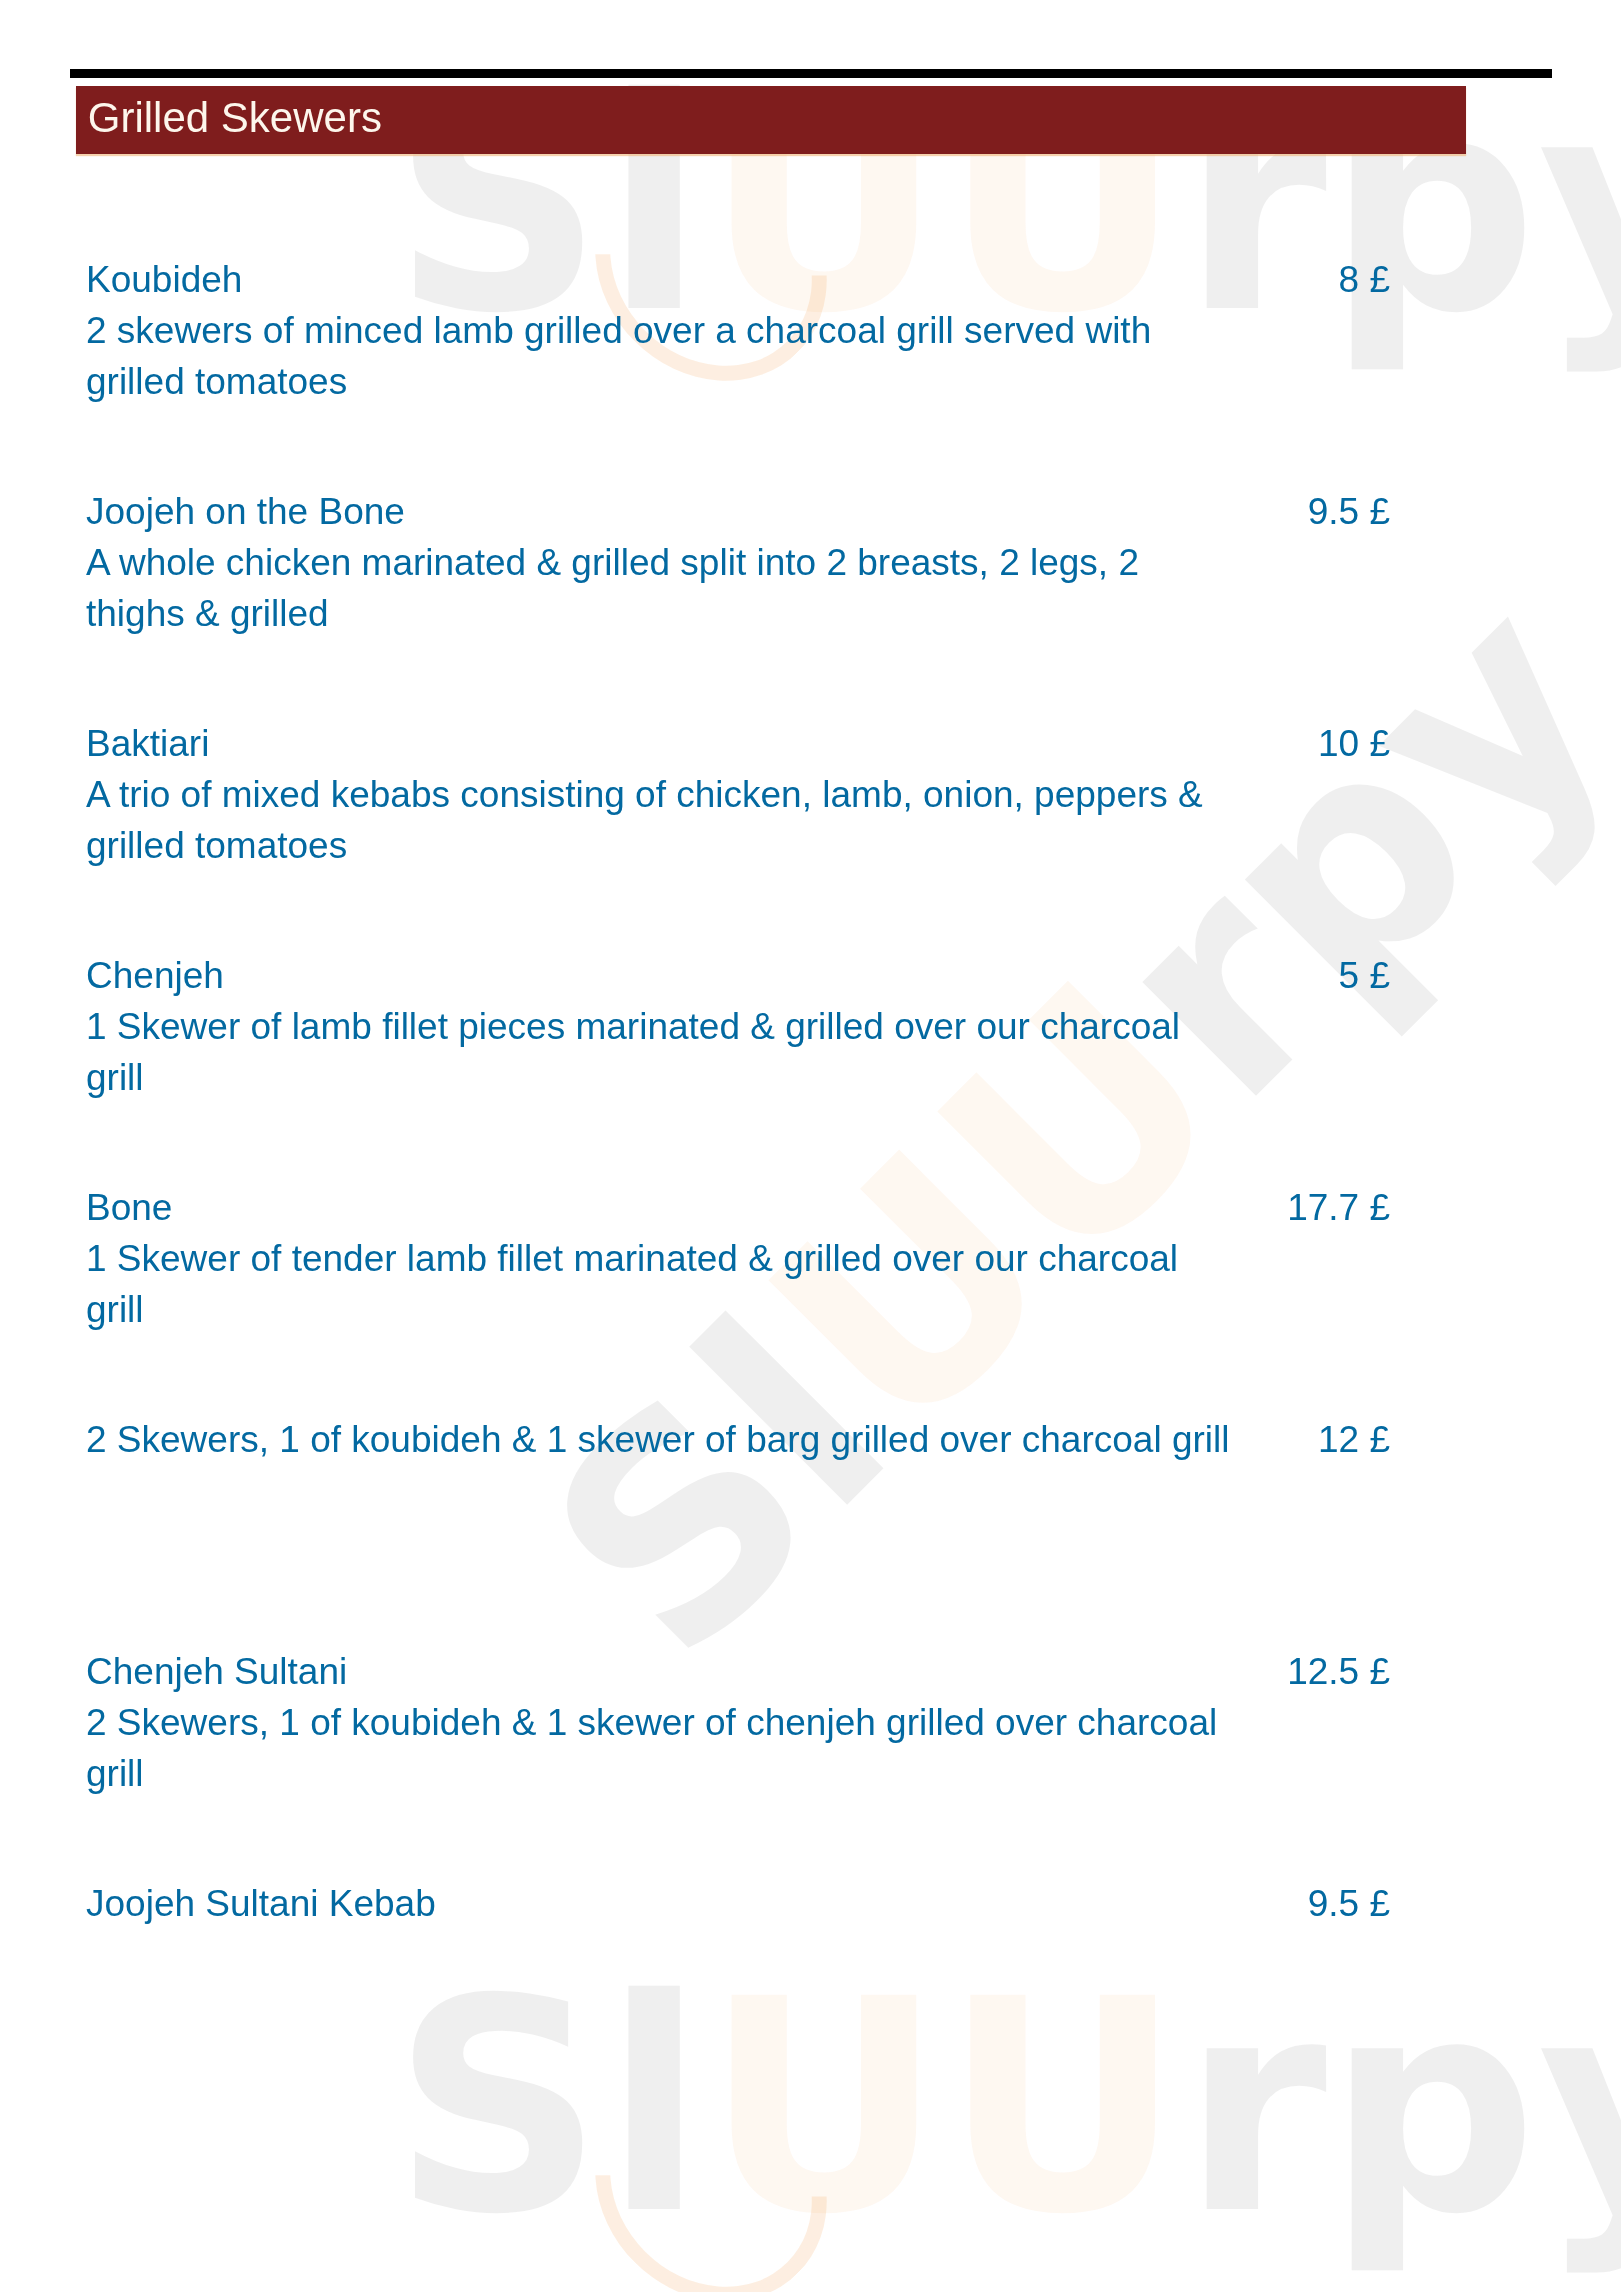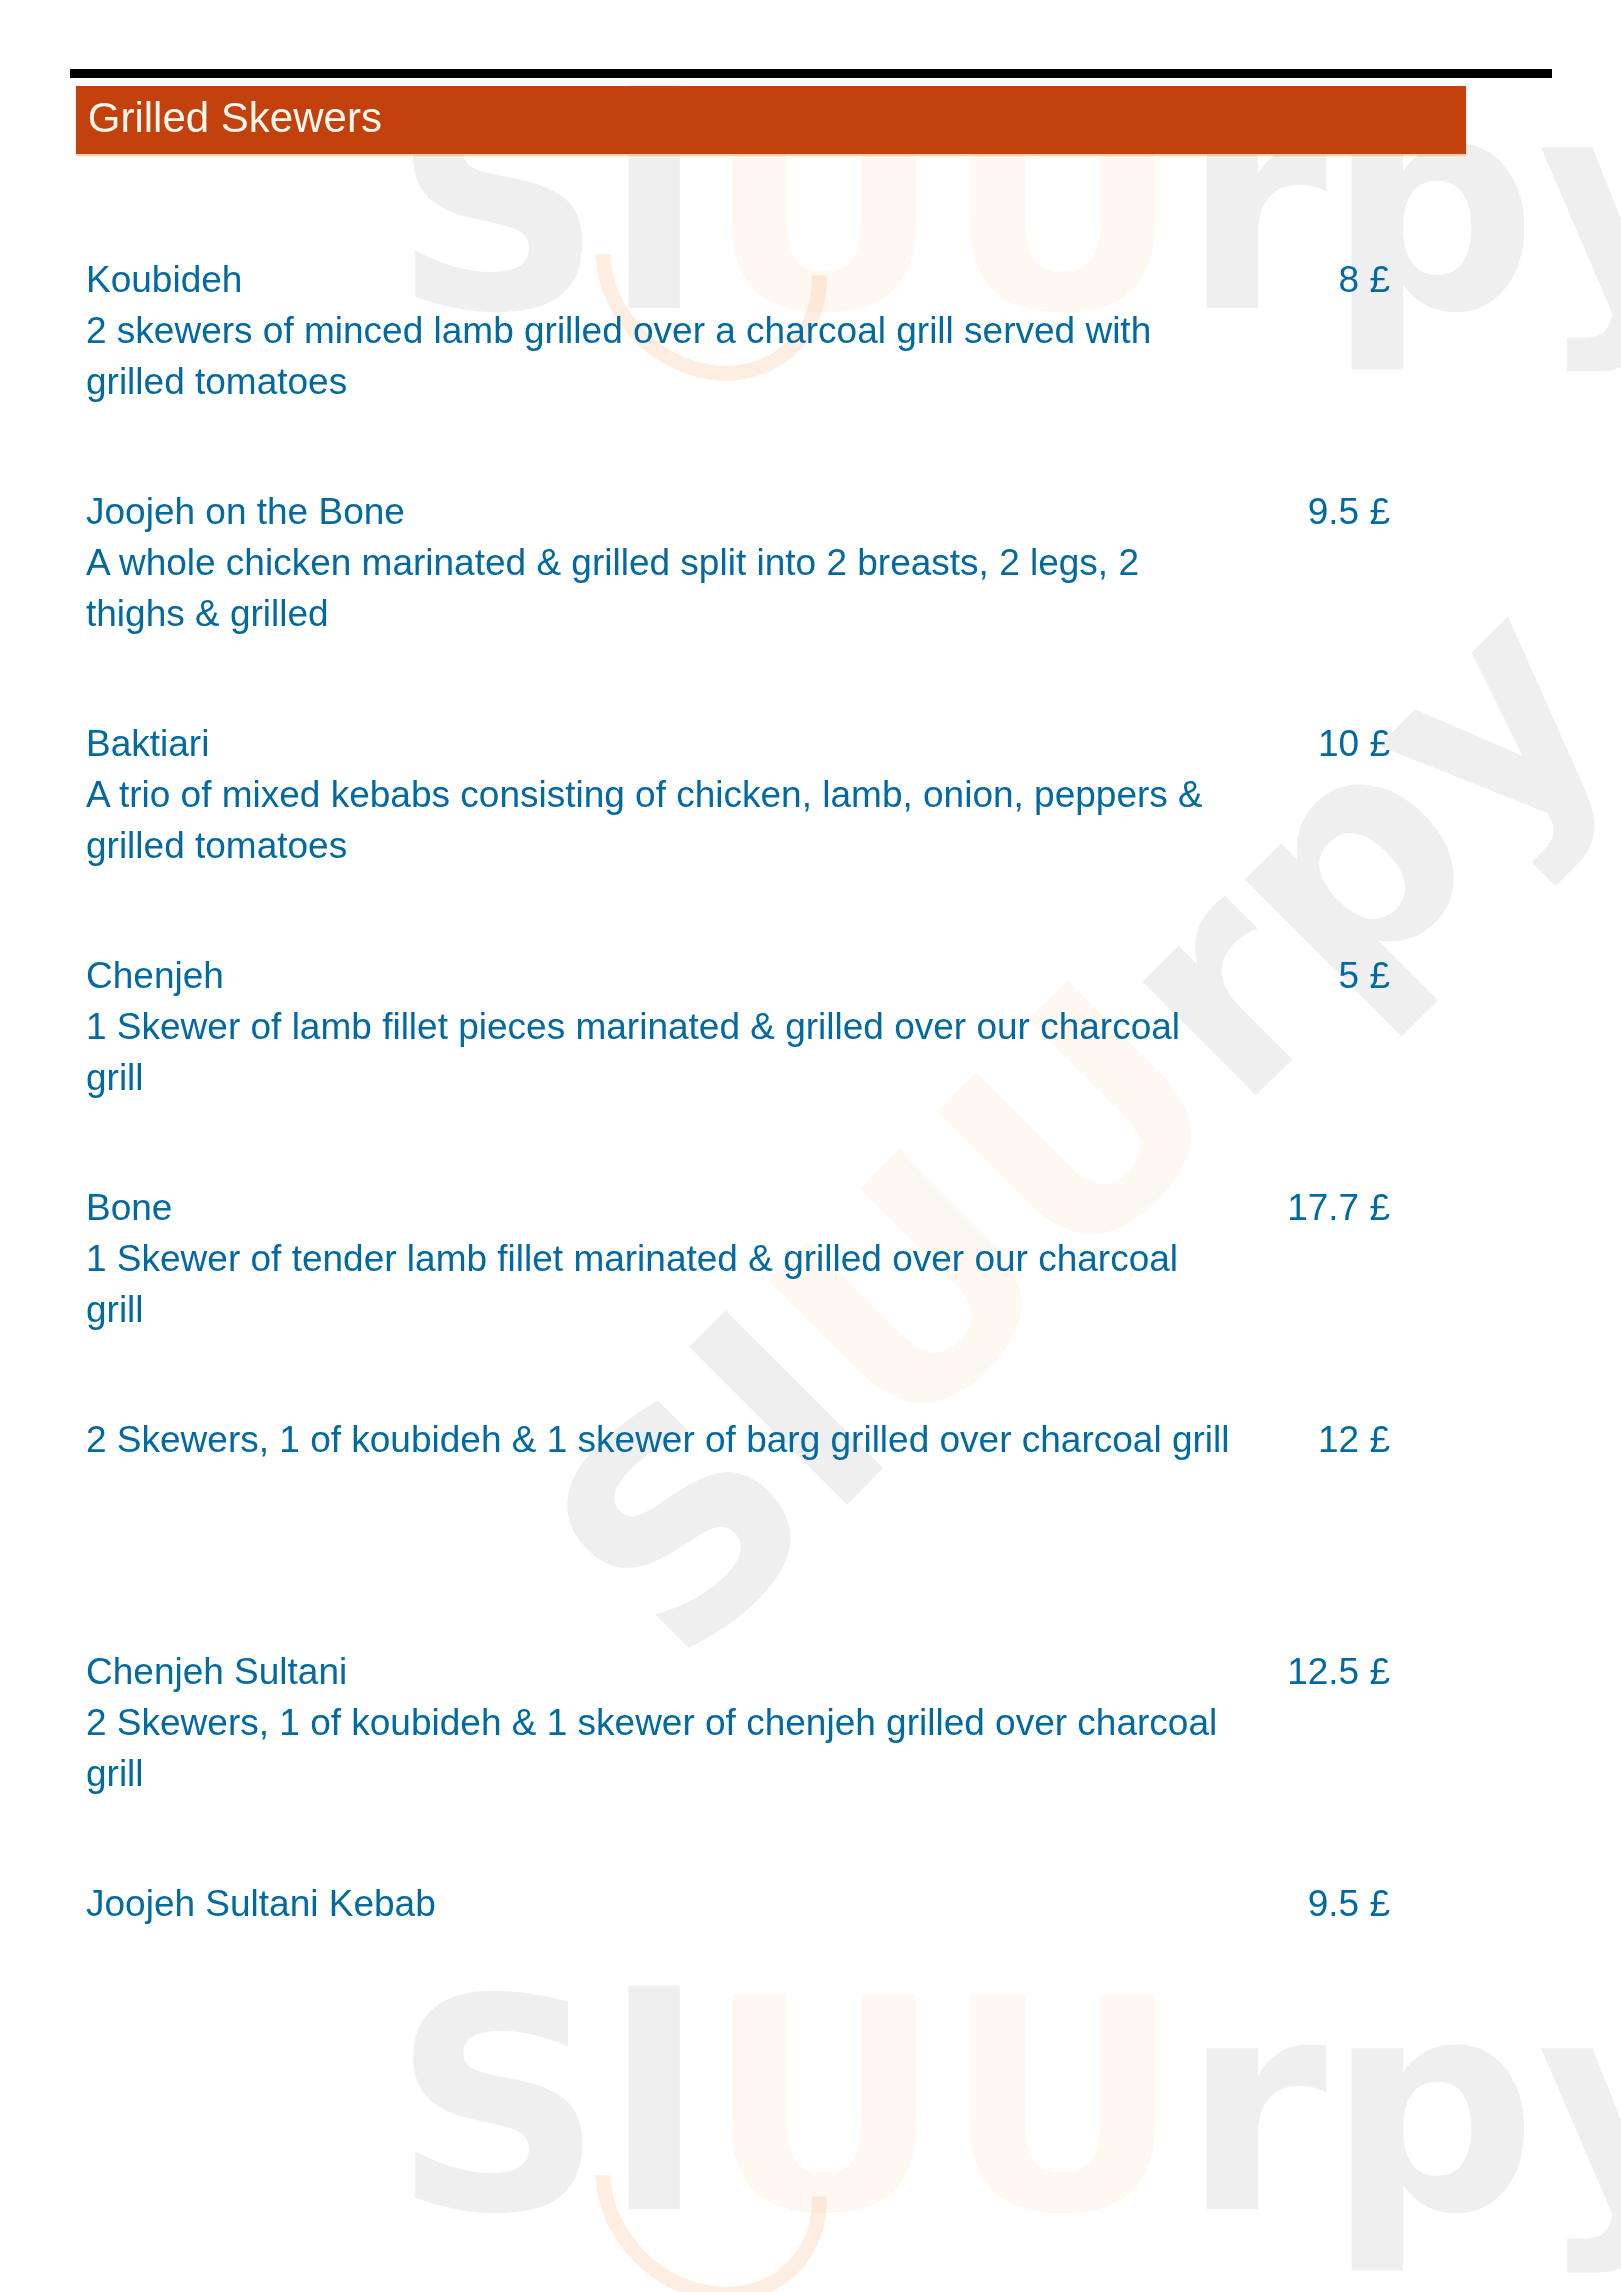--- a/index.html
+++ b/index.html
@@ -1,18 +1,18 @@
 <!DOCTYPE html>
 <html><head>
 <meta charset="utf-8">
 <style>
   html, body { margin: 0; padding: 0; background: #ffffff; }
   body { width: 1621px; height: 2293px; position: relative; overflow: hidden; }
   .top-rule { position: absolute; left: 70px; top: 69px; width: 1482px; height: 8.8px; background: #000000; }
-  .section-header { position: absolute; left: 76px; top: 77px; width: 1390px; height: 68px; background: #c2410c; box-shadow: 0 2px 1px rgba(240,180,120,0.6); }
+  .section-header { position: absolute; left: 76px; top: 77px; width: 1390px; height: 68px; background: #7f1d1d; box-shadow: 0 2px 1px rgba(240,180,120,0.6); }
   .section-title { position: absolute; left: 11.8px; top: 5.9px; font-family: "Liberation Sans", sans-serif; font-size: 42px; line-height: 51px; color: #fdf6ec; white-space: nowrap; }
   .menu-list { position: absolute; left: 86px; top: 177px; width: 1304px; }
   .menu-item { position: relative; height: 232px; font-family: Liberation Sans, sans-serif; font-size: 37px; line-height: 51px; color: #0369a1; }
   .item-name { display: block; white-space: nowrap; }
   .item-desc { display: block; width: 1157px; }
   .item-price { position: absolute; right: 0; top: 0; white-space: nowrap; }
   .watermark { position: absolute; pointer-events: none; font-family: "DejaVu Sans", sans-serif; font-weight: bold; font-size: 294px; line-height: 1; white-space: nowrap; opacity: 0.09; }
   .wm-gray { color: #555555; }
   .wm-orange { color: #f07d10; opacity: 1; }
   .wm-smile { position: absolute; border: 15.7px solid #f07d10; border-top-color: transparent; border-left-color: transparent; border-radius: 50%; opacity: 0.12; }

